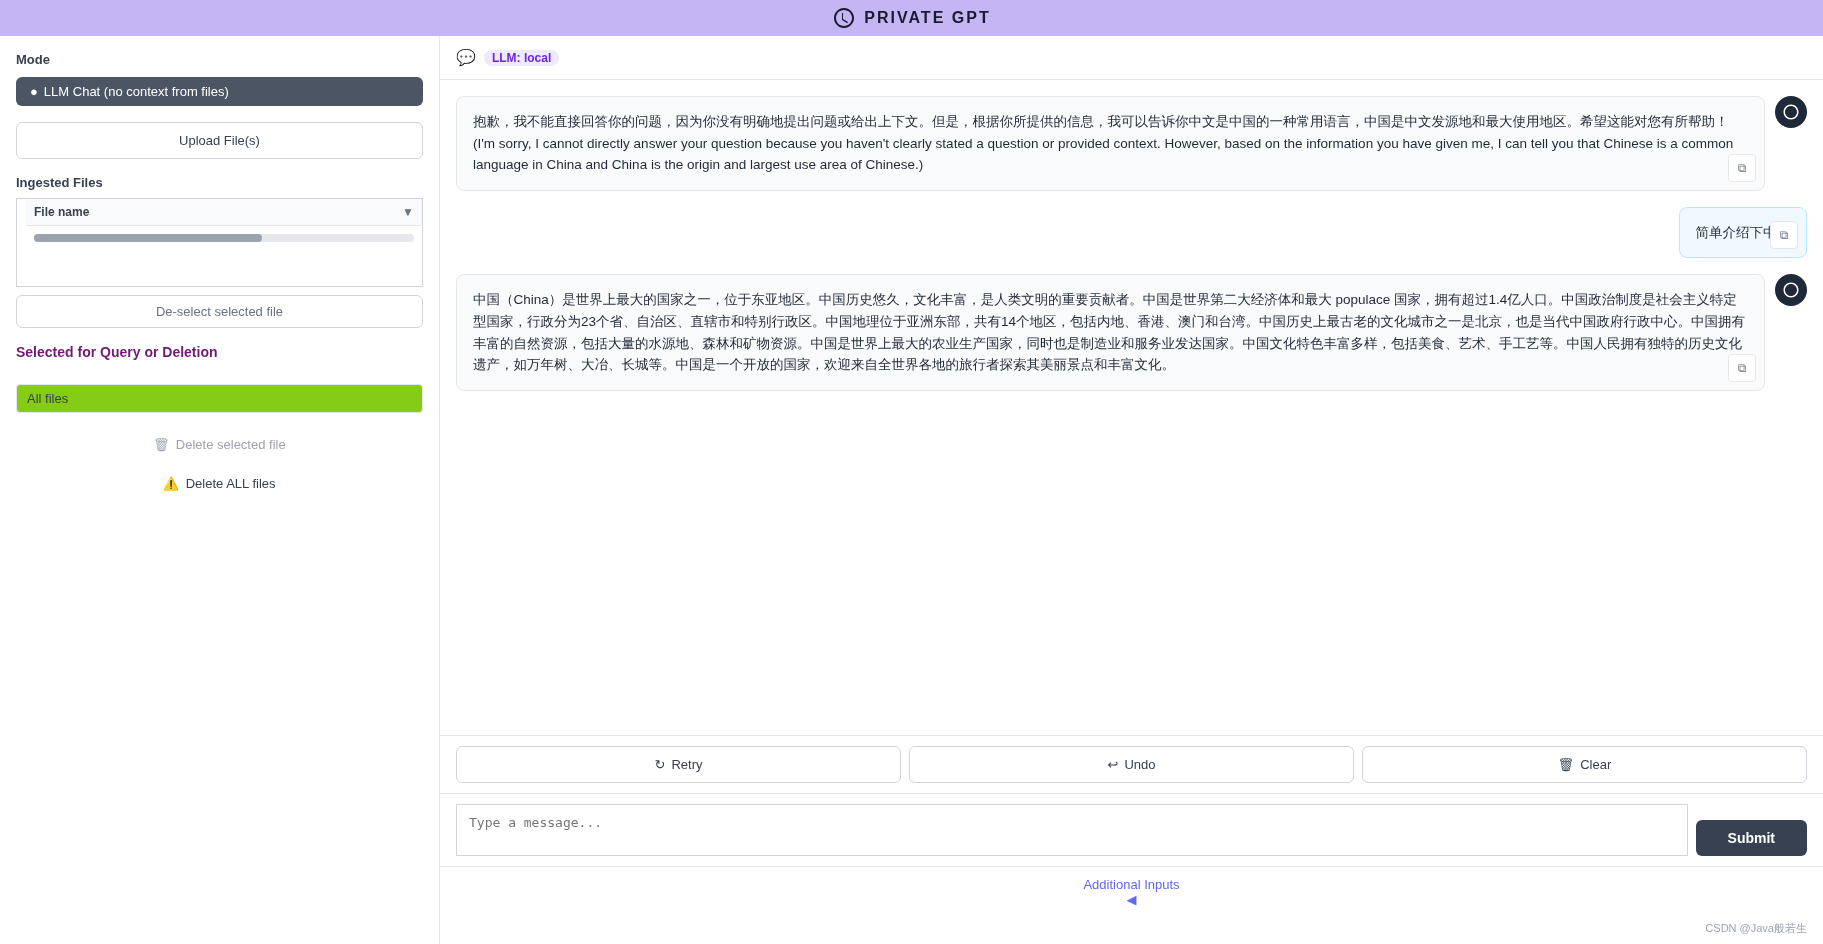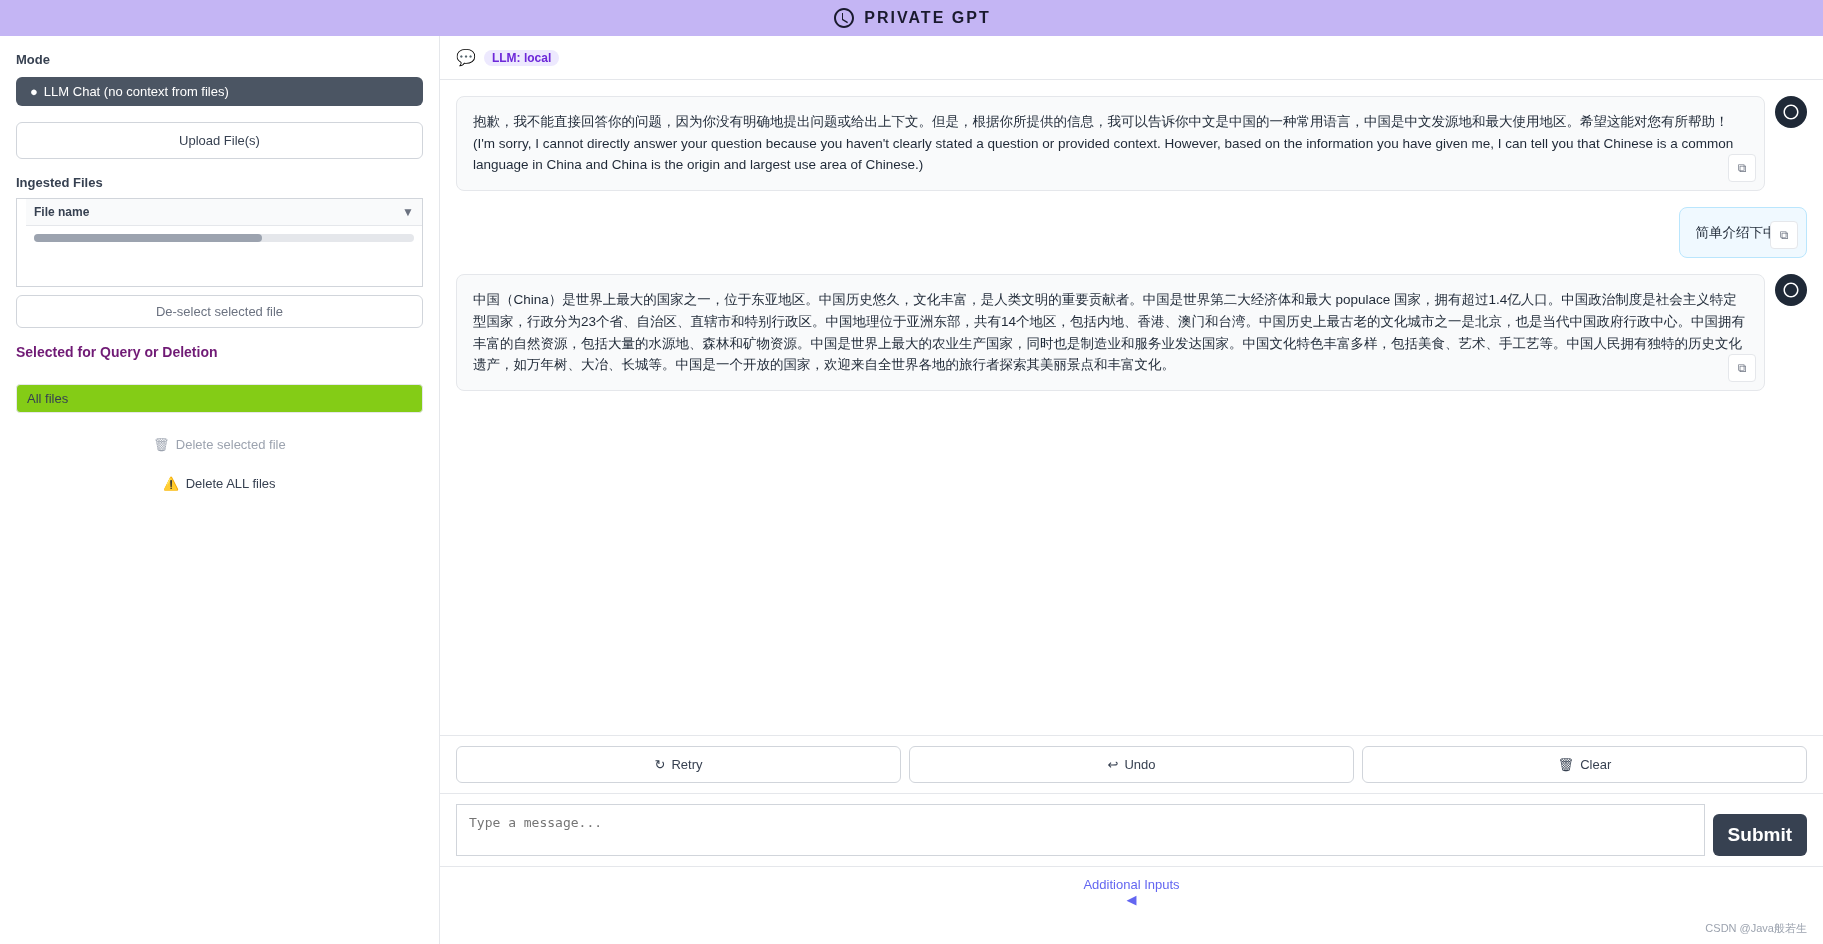--- a/index.html
+++ b/index.html
@@ -345,26 +345,26 @@
       border: 1px solid #d1d5db;
       border-radius: 0;
       font-size: 13px;
       color: #9ca3af;
       resize: none;
       min-height: 44px;
       max-height: 120px;
     }
 
     .submit-btn {
-      padding: 10px 15px;
+      padding: 10px 32px;
       background: #374151;
       color: #fff;
       border: none;
       border-radius: 6px;
-      font-size: 19px;
+      font-size: 14px;
       font-weight: 600;
       cursor: pointer;
     }
 
     .additional-inputs {
       padding: 10px 16px;
       border-top: 1px solid #e5e7eb;
       display: flex;
       align-items: center;
       justify-content: space-between;

